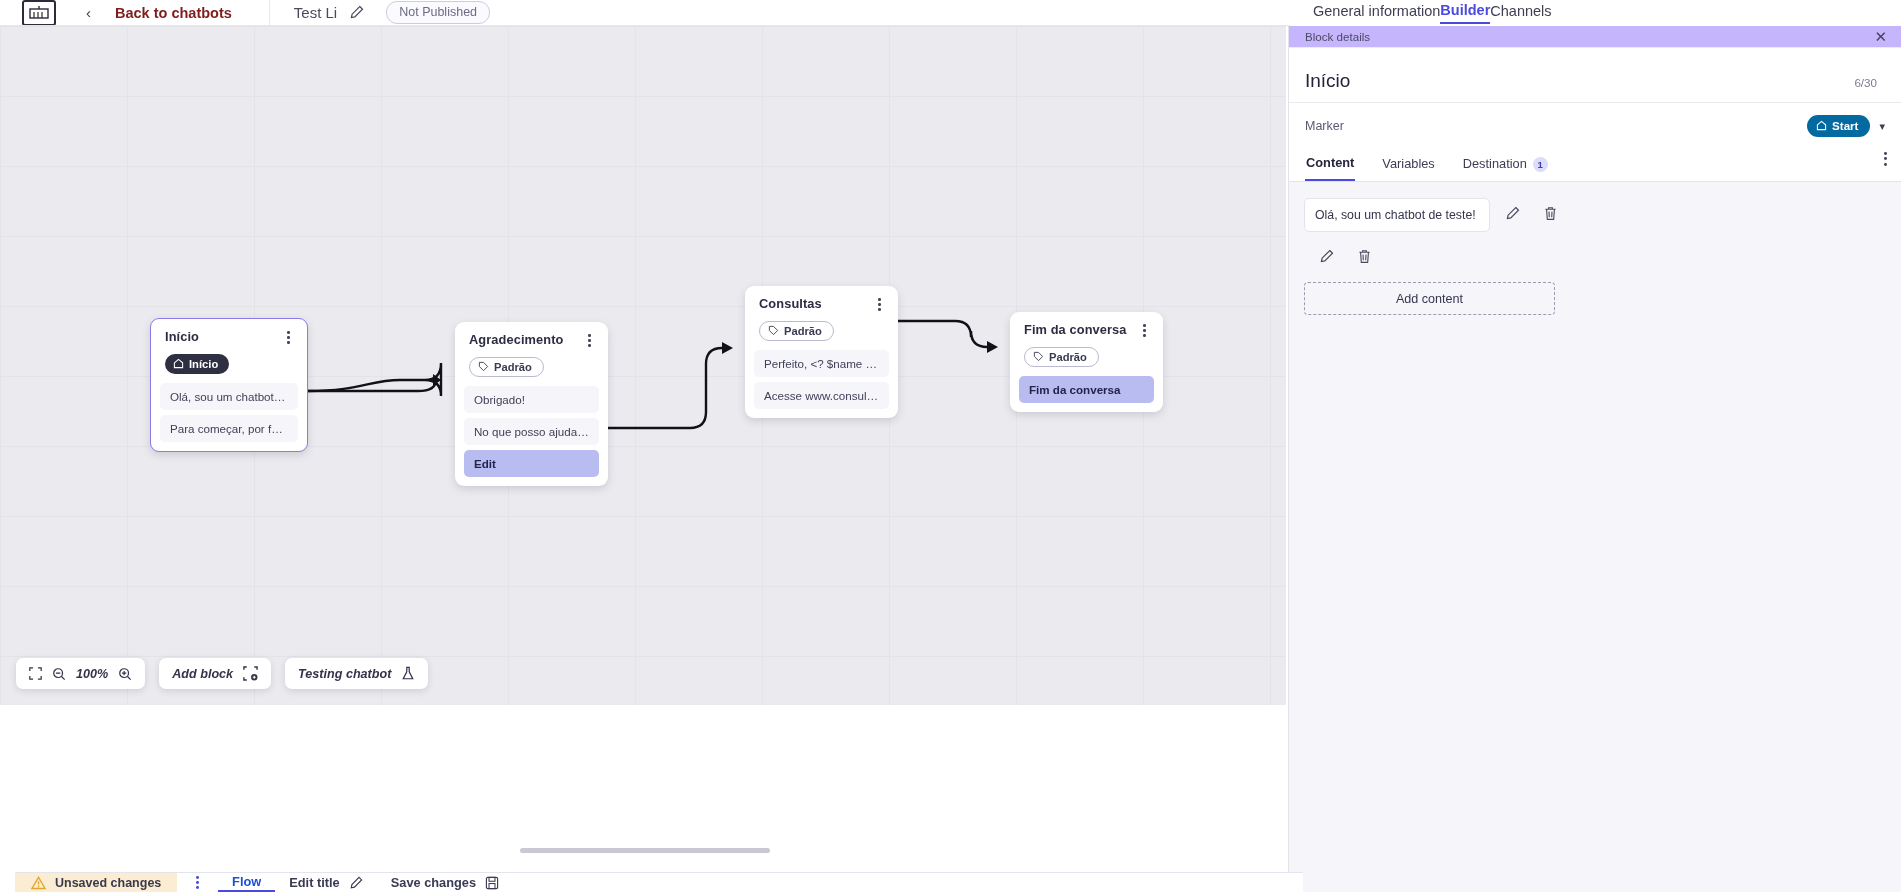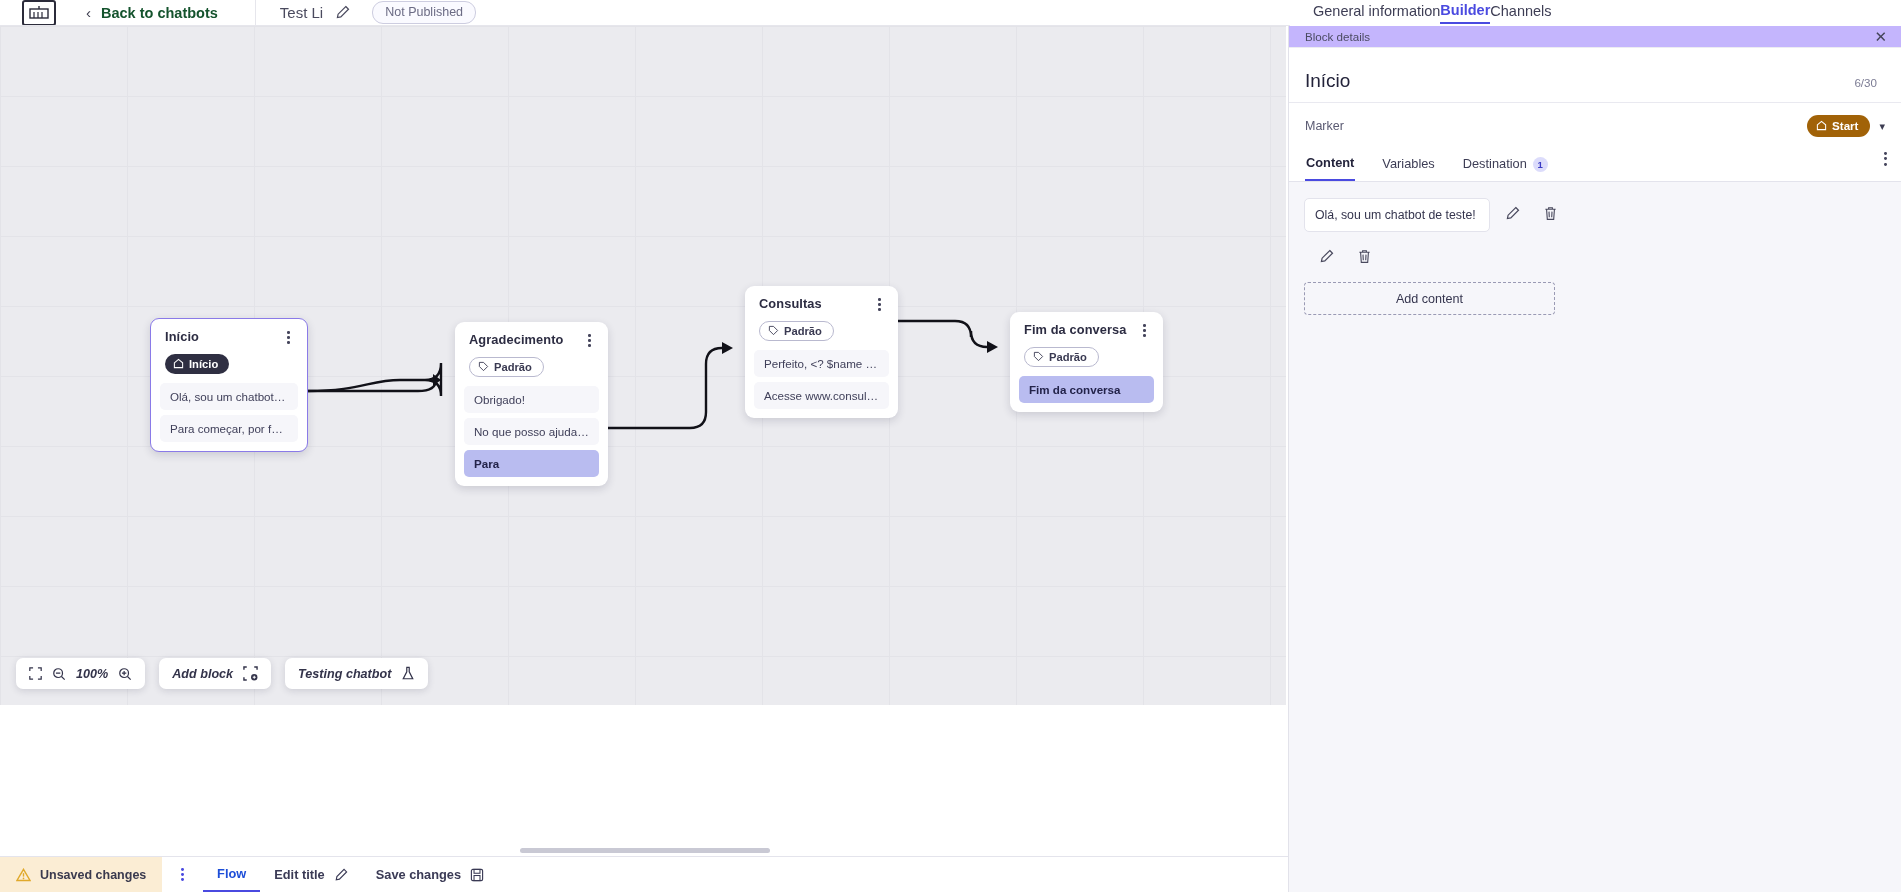--- a/index.html
+++ b/index.html
@@ -18,21 +18,21 @@
     border-bottom: 1px solid #e6e6ec; overflow: hidden;
   }
   .logo-box {
     width: 34px; height: 26px; margin-left: 22px;
     border: 2px solid #2b2b3a; border-radius: 3px;
     display: flex; align-items: center; justify-content: center;
     font-size: 15px; color: #2b2b3a; letter-spacing: -1px;
     font-family: "DejaVu Sans Mono", monospace;
   }
   .back-chev { margin-left: 30px; font-size: 15px; color: #3c3c4e; }
-  .back-label { margin-left: 10px; font-size: 14.5px; font-weight: bold; color: #14532d; }
+  .back-label { margin-left: 24px; font-size: 14.5px; font-weight: bold; color: #7f1d1d; }
   .topbar-div { width: 1px; height: 26px; background: #e6e6ec; margin-left: 37px; }
   .bot-title { margin-left: 24px; font-size: 15px; color: #4a4a5e; }
   .pencil-top { margin-left: 12px; }
   .notpub {
     margin-left: 22px; padding: 3px 12px 4px; border: 1px solid #cdcde0;
     border-radius: 11px; font-size: 12.5px; color: #6b6b84; background: #fafaff;
   }
 
   
   .main-tabs {
@@ -113,21 +113,21 @@
   .panel-title { font-size: 19px; color: #23233a; }
   .panel-count { font-size: 11.6px; color: #7c7c94; }
 
   .marker-row {
     display: flex; align-items: center; justify-content: space-between;
     padding: 12px 16px 10px 16px;
   }
   .marker-label { font-size: 12.5px; color: #5a5a72; }
   .marker-right { display: flex; align-items: center; gap: 9px; }
   .marker-chip {
-    background: #a16207; color: #fff; border-radius: 12px;
+    background: #0369a1; color: #fff; border-radius: 12px;
     padding: 4px 12px 5px 9px; font-size: 11.6px; font-weight: bold;
     display: inline-flex; align-items: center; gap: 5px;
   }
   .chev { font-size: 11px; color: #3c3c52; }
 
   .panel-tabs {
     display: flex; align-items: center; gap: 26px; padding: 2px 16px 0 16px;
     border-bottom: 1px solid #e3e3ec; position: relative;
   }
   .ptab { font-size: 12.8px; color: #3d3d55; padding: 6px 1px 9px; white-space: nowrap; cursor: pointer; }
@@ -150,21 +150,21 @@
   .icon-btn { width: 31px; height: 31px; display: flex; align-items: center; justify-content: center; cursor: pointer; margin-left: 7px; }
   .add-content {
     margin-top: 10px; width: 251px; height: 33px;
     border: 1.4px dashed #9a9ab4; border-radius: 4px;
     display: flex; align-items: center; justify-content: center;
     font-size: 12.6px; color: #35354e; cursor: pointer; background: transparent;
   }
 
   
   .bottombar {
-    position: absolute; left: 0; bottom: 0; width: 1288px; height: 36px;
+    position: absolute; left: 15px; bottom: 0; width: 1288px; height: 20px;
     background: #fff; border-top: 1px solid #e4e4ec; display: flex; align-items: stretch;
   }
   .unsaved {
     background: #fbedd4; display: flex; align-items: center; gap: 9px;
     padding: 0 16px; font-size: 12.5px; color: #3a3a4e; font-weight: bold;
   }
   .bb-kebab { display: flex; flex-direction: column; gap: 2.6px; align-self: center; margin: 0 19px; cursor: pointer; }
   .bb-kebab i { width: 2.8px; height: 2.8px; border-radius: 50%; background: #4a4ae0; }
   .bb-tab {
     display: flex; align-items: center; gap: 9px; padding: 0 14px;
@@ -255,21 +255,21 @@
       </div>
       <span class="badge-default">
         <svg width="11" height="11" viewBox="0 0 16 16">
             <path d="M2 2 L8 2 L14 8 L8 14 L2 8 Z" fill="none" stroke="#3a3a52" stroke-width="1.3"></path>
           </svg>
         <span>Padrão</span>
       </span>
       <div class="rows">
         <div class="row">Obrigado!</div>
         <div class="row">No que posso ajudar, &lt;? $name ...</div>
-        <div class="row accent">Para</div>
+        <div class="row accent">Edit</div>
       </div>
     </div>
 
     <div class="node" style="left:745px; top:260px; width:153px;">
       <div class="node-head">
         <span class="node-title">Consultas</span>
         <span class="kebab">
             <i></i>
             <i></i>
             <i></i>

